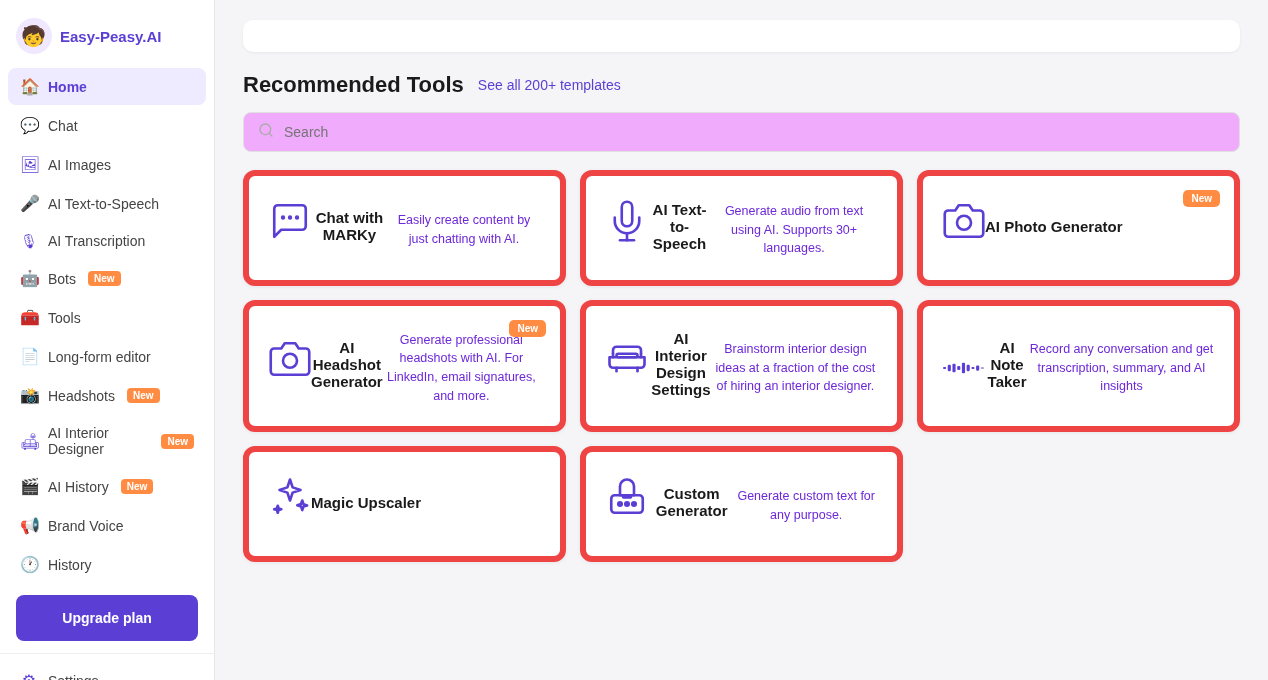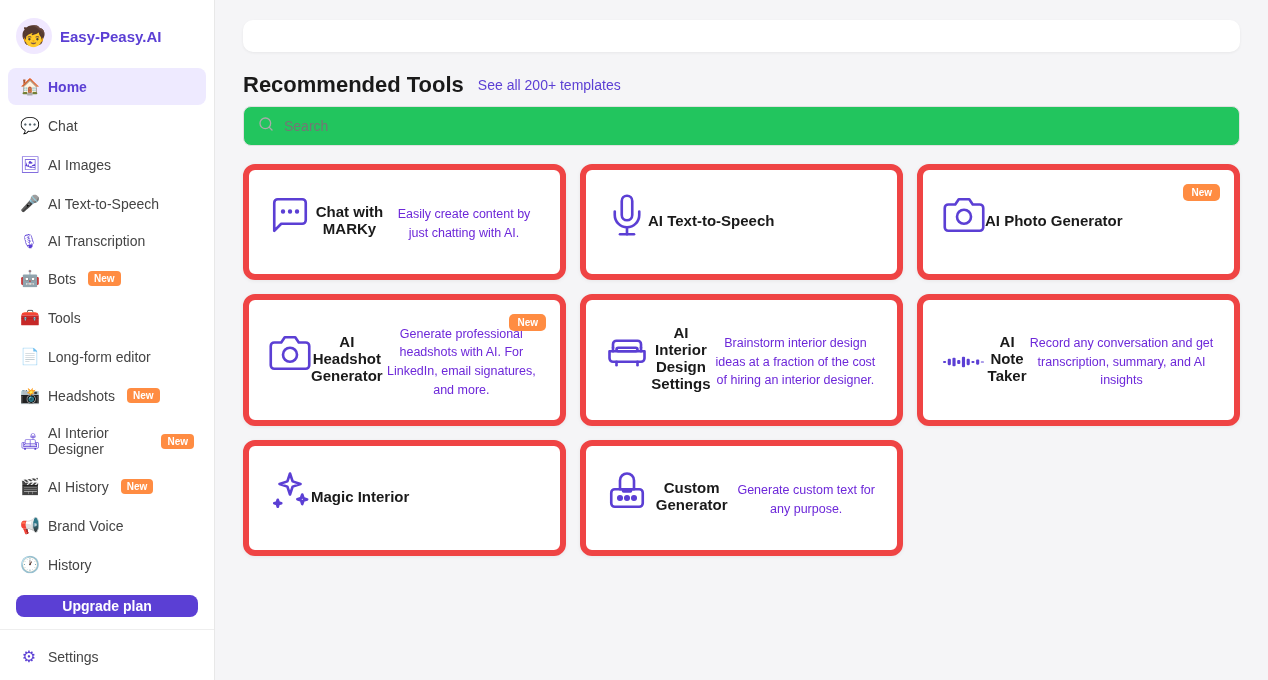--- a/index.html
+++ b/index.html
@@ -66,21 +66,21 @@
       border-radius: 4px;
       margin-left: 2px;
     }
 
     .upgrade-btn {
       margin: 12px 16px;
       background: #5b3fd4;
       color: white;
       border: none;
       border-radius: 8px;
-      padding: 3px;
+      padding: 15px;
       font-size: 14px;
       font-weight: 600;
       cursor: pointer;
       width: calc(100% - 32px);
     }
 
     .sidebar-bottom { padding: 8px 8px 0 8px; border-top: 1px solid #eee; margin-top: auto; }
 
     
     .main {
@@ -95,38 +95,38 @@
       border-radius: 10px;
       padding: 14px 18px;
       margin-bottom: 20px;
       box-shadow: 0 1px 3px rgba(0,0,0,0.06);
     }
 
     .section-header {
       display: flex;
       align-items: center;
       gap: 14px;
-      margin-bottom: 8px;
+      margin-bottom: 14px;
     }
     .section-title {
       font-size: 22px;
       font-weight: 700;
       color: #1a1a1a;
     }
     .see-all-link {
       font-size: 14px;
       color: #5b3fd4;
       text-decoration: none;
       font-weight: 500;
     }
 
     .search-bar {
       display: flex;
       align-items: center;
-      background: #22c55e;
+      background: #f0abfc;
       border: 1px solid #e0e0e0;
       border-radius: 8px;
       padding: 9px 14px;
       gap: 10px;
       margin-bottom: 18px;
     }
     .search-bar input {
       border: none;
       outline: none;
       flex: 1;
@@ -319,20 +319,21 @@
     <div class="tool-card">
       <div class="purple-icon">
         <svg width="42" height="42" viewBox="0 0 24 24" fill="none" stroke="#5b3fd4" stroke-width="1.5" stroke-linecap="round" stroke-linejoin="round">
           <path d="M12 1a3 3 0 0 0-3 3v8a3 3 0 0 0 6 0V4a3 3 0 0 0-3-3z"></path>
           <path d="M19 10v2a7 7 0 0 1-14 0v-2"></path>
           <line x1="12" y1="19" x2="12" y2="23"></line>
           <line x1="8" y1="23" x2="16" y2="23"></line>
         </svg>
       </div>
       <div class="tool-name">AI Text-to-Speech</div>
+      <div class="tool-desc">Generate audio from text using AI. Supports 30+ languages.</div>
     </div>
 
 
     <div class="tool-card">
       <div class="new-badge-card">New</div>
       <div class="purple-icon">
         <svg width="42" height="42" viewBox="0 0 24 24" fill="none" stroke="#5b3fd4" stroke-width="1.5" stroke-linecap="round" stroke-linejoin="round">
           <path d="M23 19a2 2 0 0 1-2 2H3a2 2 0 0 1-2-2V8a2 2 0 0 1 2-2h4l2-3h6l2 3h4a2 2 0 0 1 2 2z"></path>
           <circle cx="12" cy="13" r="4"></circle>
         </svg>
@@ -387,21 +388,21 @@
     </div>
 
     <div class="tool-card">
       <div class="purple-icon">
         <svg width="42" height="42" viewBox="0 0 24 24" fill="none" stroke="#5b3fd4" stroke-width="1.5" stroke-linecap="round" stroke-linejoin="round">
           <path d="M12 2l1.5 4.5L18 8l-4.5 1.5L12 14l-1.5-4.5L6 8l4.5-1.5L12 2z"></path>
           <path d="M19 14l.7 2.1 2.1.7-2.1.7L19 19.5l-.7-2.1-2.1-.7 2.1-.7L19 14z"></path>
           <path d="M5 17l.5 1.5L7 19l-1.5.5L5 21l-.5-1.5L3 19l1.5-.5L5 17z"></path>
         </svg>
       </div>
-      <div class="tool-name">Magic Interior</div>
+      <div class="tool-name">Magic Upscaler</div>
     </div>
 
     <div class="tool-card">
       <div class="purple-icon">
         <svg width="42" height="42" viewBox="0 0 24 24" fill="none" stroke="#5b3fd4" stroke-width="1.5" stroke-linecap="round" stroke-linejoin="round">
           <rect x="3" y="11" width="18" height="10" rx="2" ry="2"></rect>
           <path d="M12 2a4 4 0 0 1 4 4v5H8V6a4 4 0 0 1 4-4z"></path>
           <circle cx="8" cy="16" r="1" fill="#5b3fd4"></circle>
           <circle cx="12" cy="16" r="1" fill="#5b3fd4"></circle>
           <circle cx="16" cy="16" r="1" fill="#5b3fd4"></circle>

